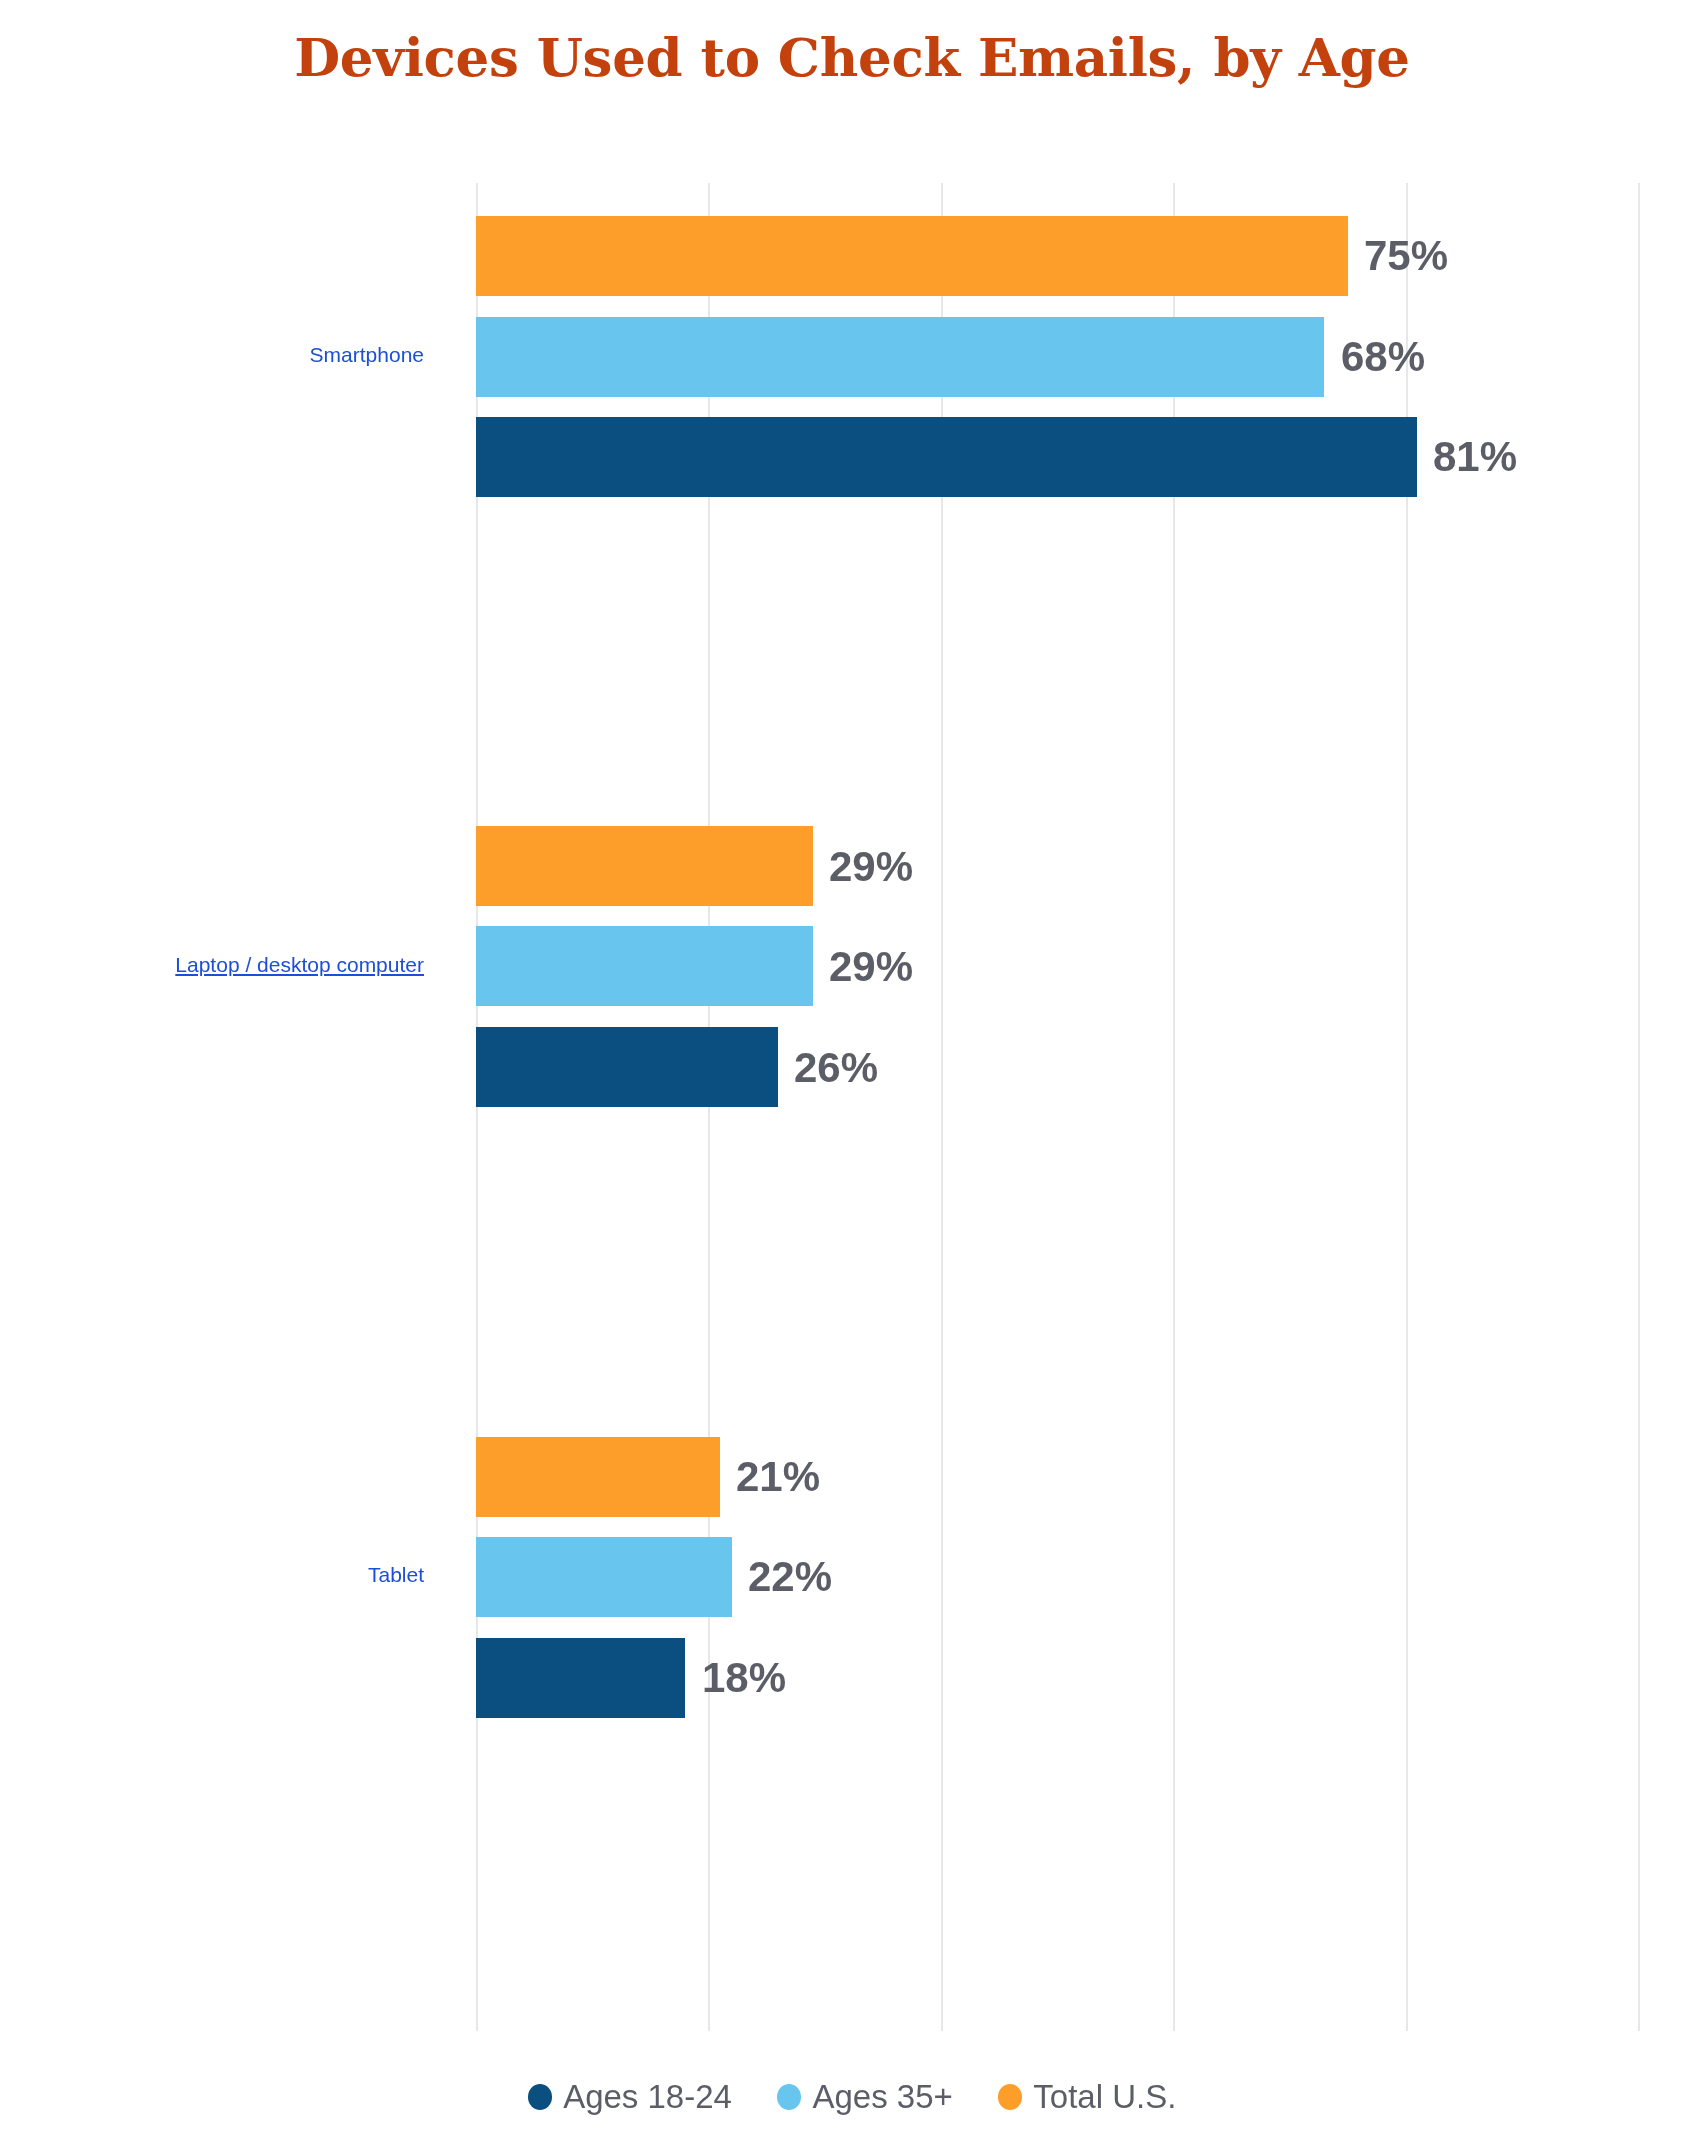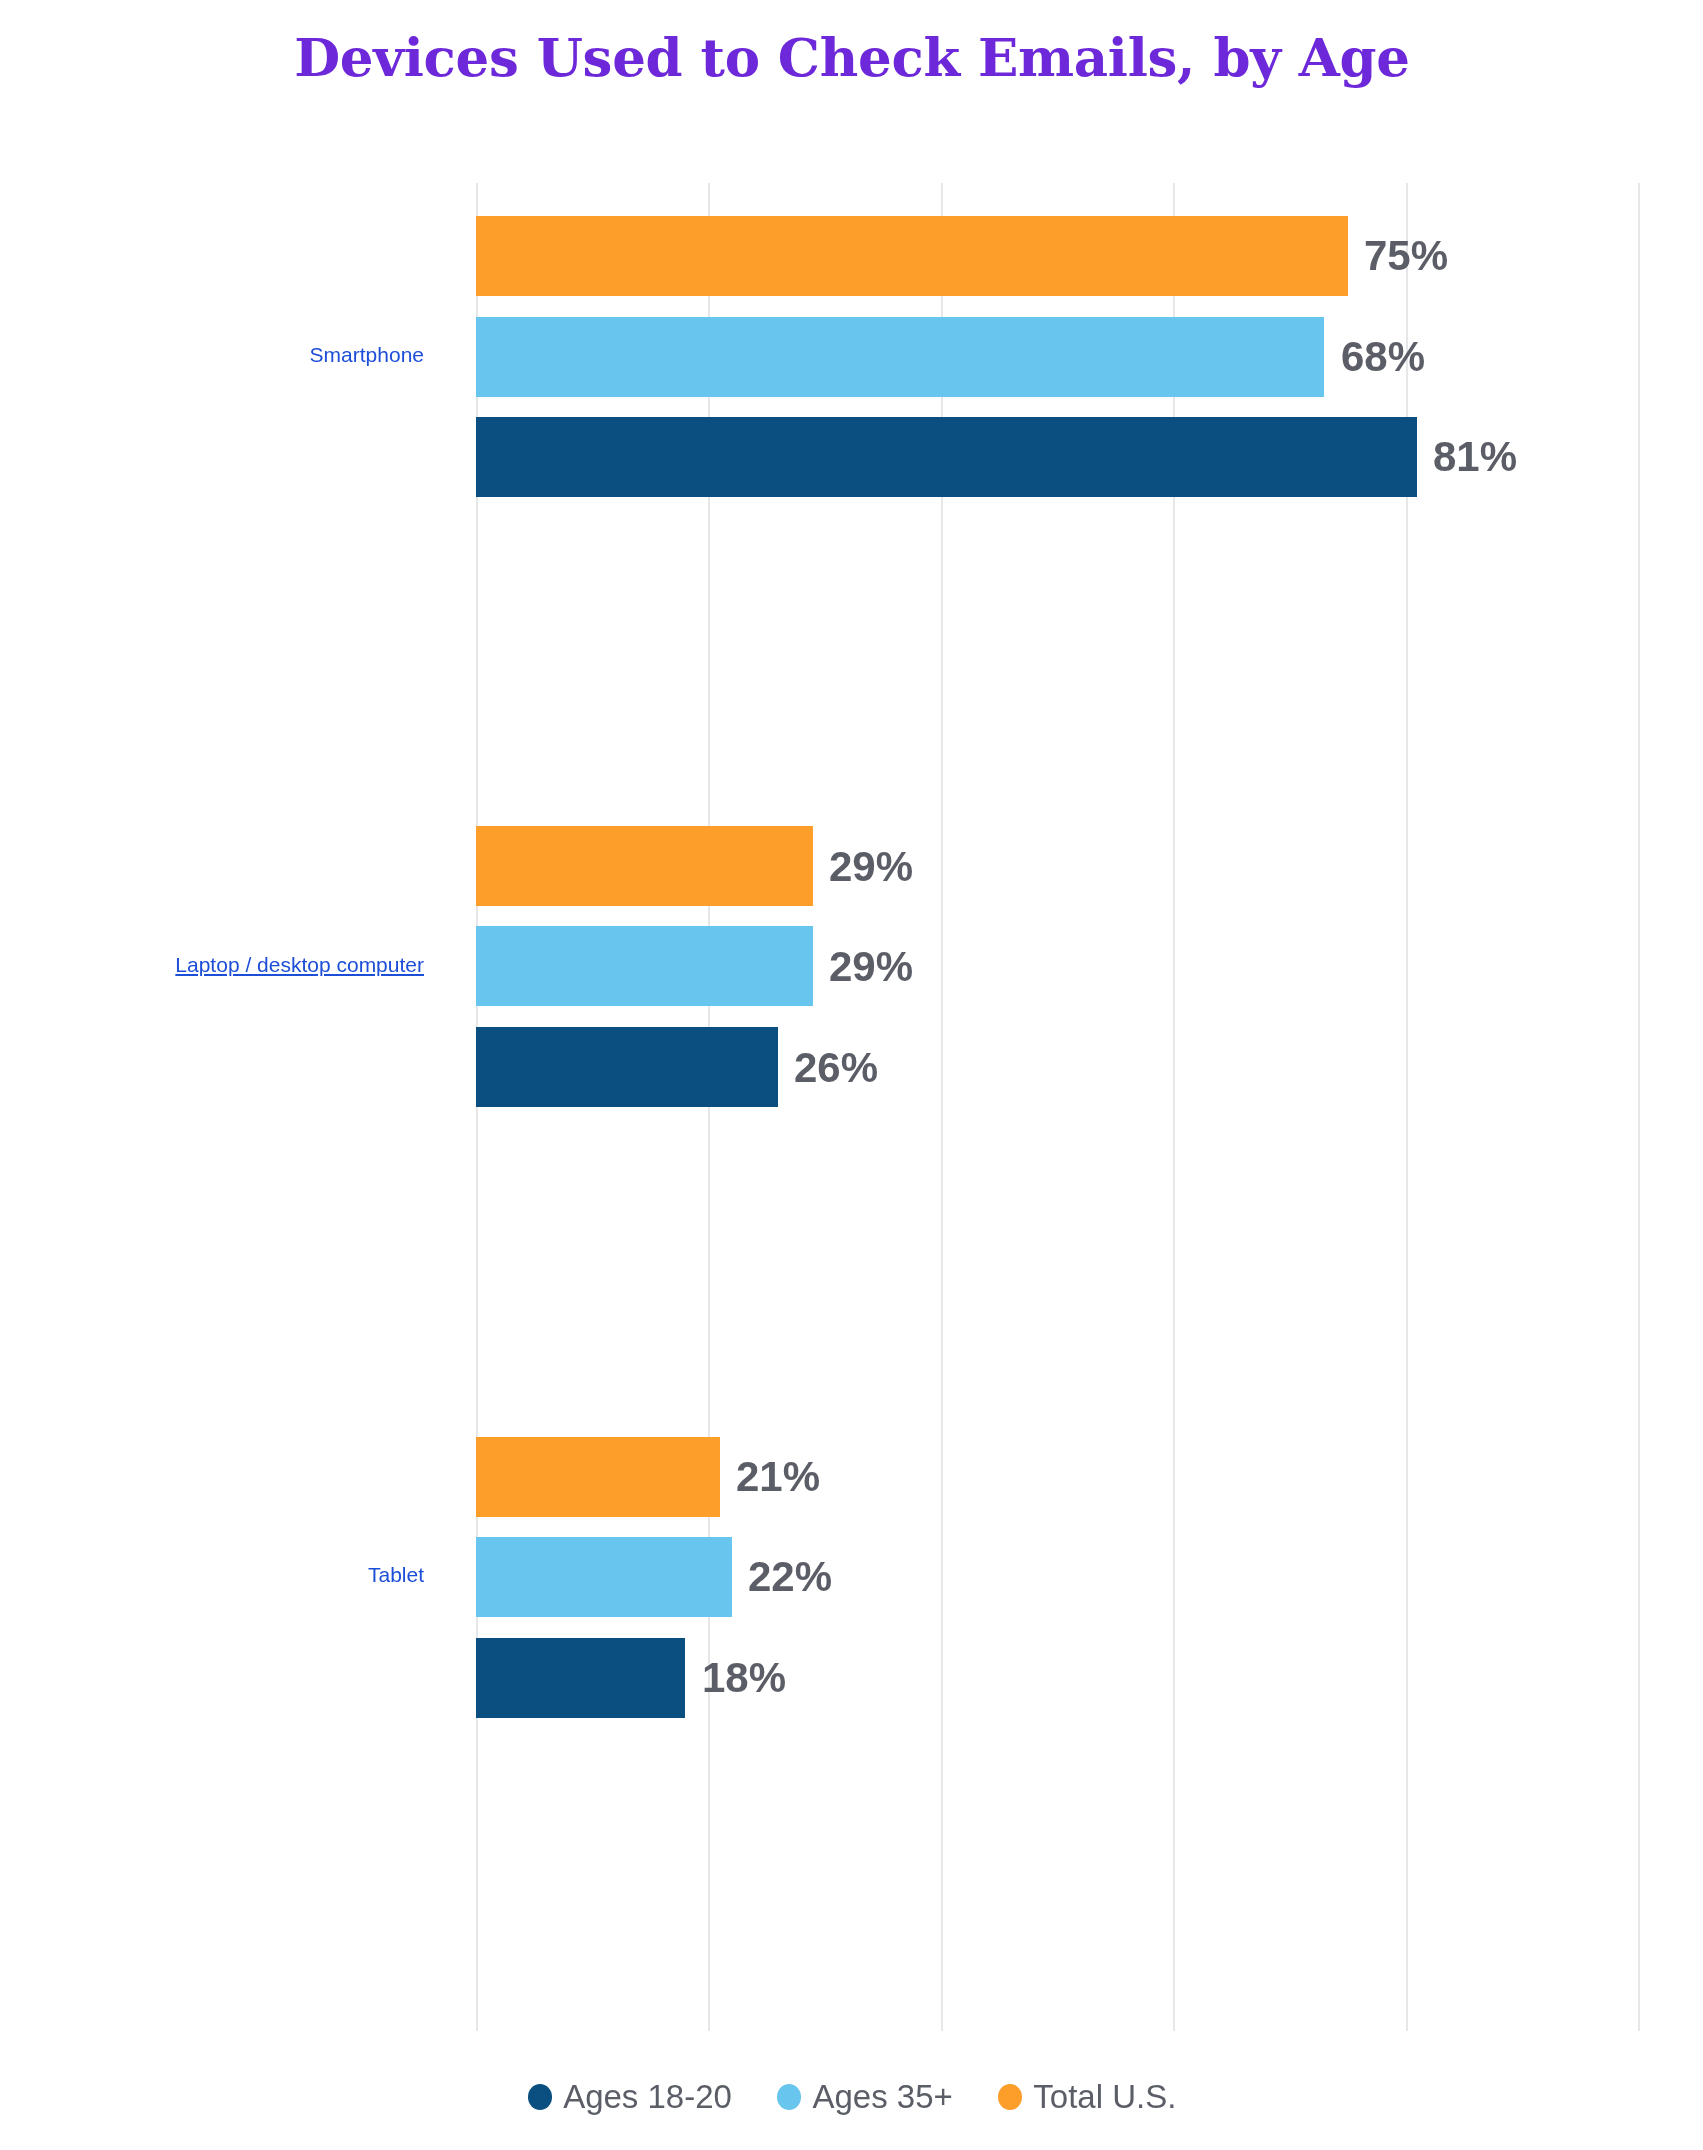--- a/index.html
+++ b/index.html
@@ -19,21 +19,21 @@
   #chart-title {
     position: absolute;
     top: 26px;
     left: 0;
     width: 1704px;
     text-align: center;
     font-family: "DejaVu Serif", serif;
     font-weight: bold;
     font-size: 53px;
     letter-spacing: -0.3px;
-    color: #6d28d9;
+    color: #c2410c;
     white-space: nowrap;
   }
 
   
   #plot-area {
     position: absolute;
     left: 476px;
     top: 183px;
     width: 1163px;
     height: 1848px;
@@ -158,21 +158,21 @@
 
   <div class="bar" style="top:1455px; height:80px; width:209px; background:#0a4f7f;"></div>
   <div class="bar-value" style="left:226px; top:1495px;">18%</div>
 
 </div>
 
 <div id="legend">
 
   <div class="legend-item">
     <span class="legend-swatch" style="background:#0a4f7f;"></span>
-    <span class="legend-label">Ages 18-20</span>
+    <span class="legend-label">Ages 18-24</span>
   </div>
 
   <div class="legend-item">
     <span class="legend-swatch" style="background:#68c5ed;"></span>
     <span class="legend-label">Ages 35+</span>
   </div>
 
   <div class="legend-item">
     <span class="legend-swatch" style="background:#fd9e2b;"></span>
     <span class="legend-label">Total U.S.</span>

